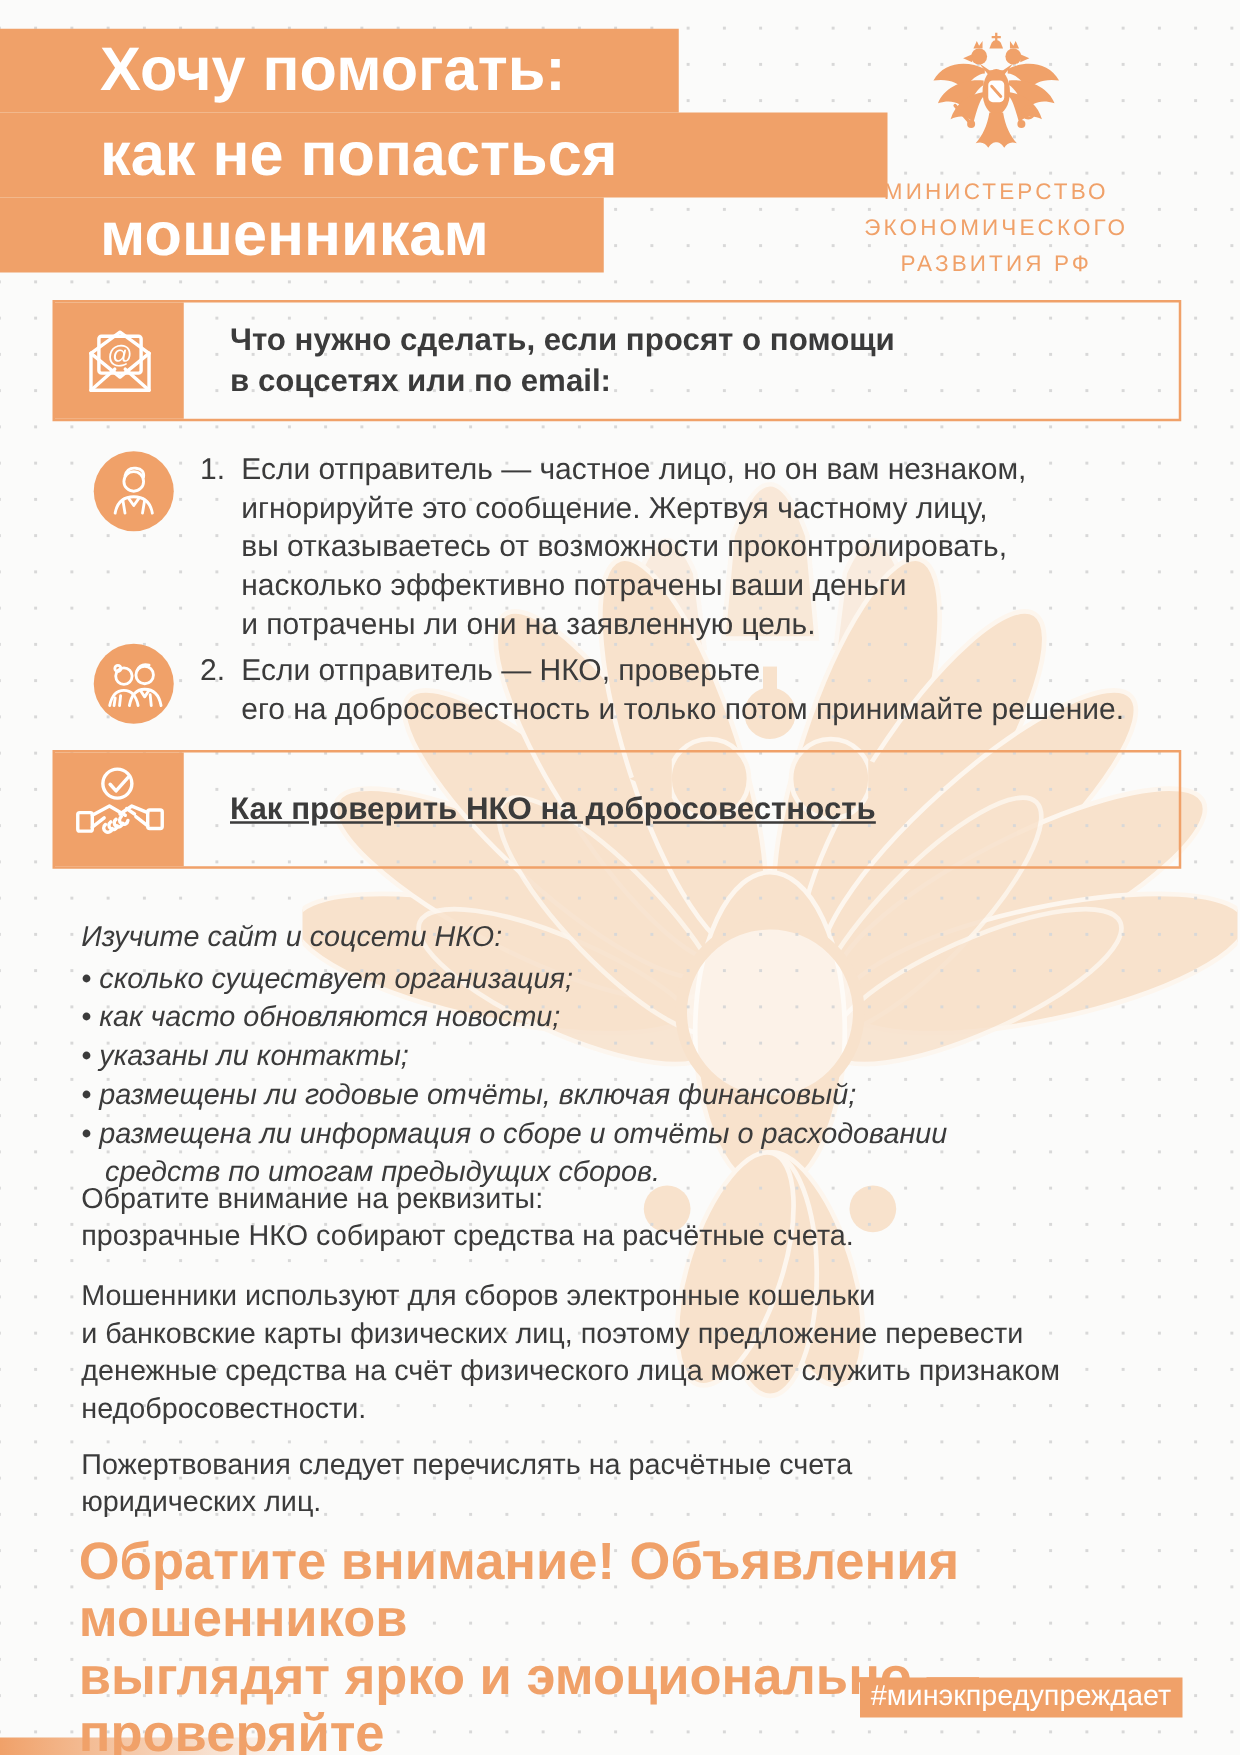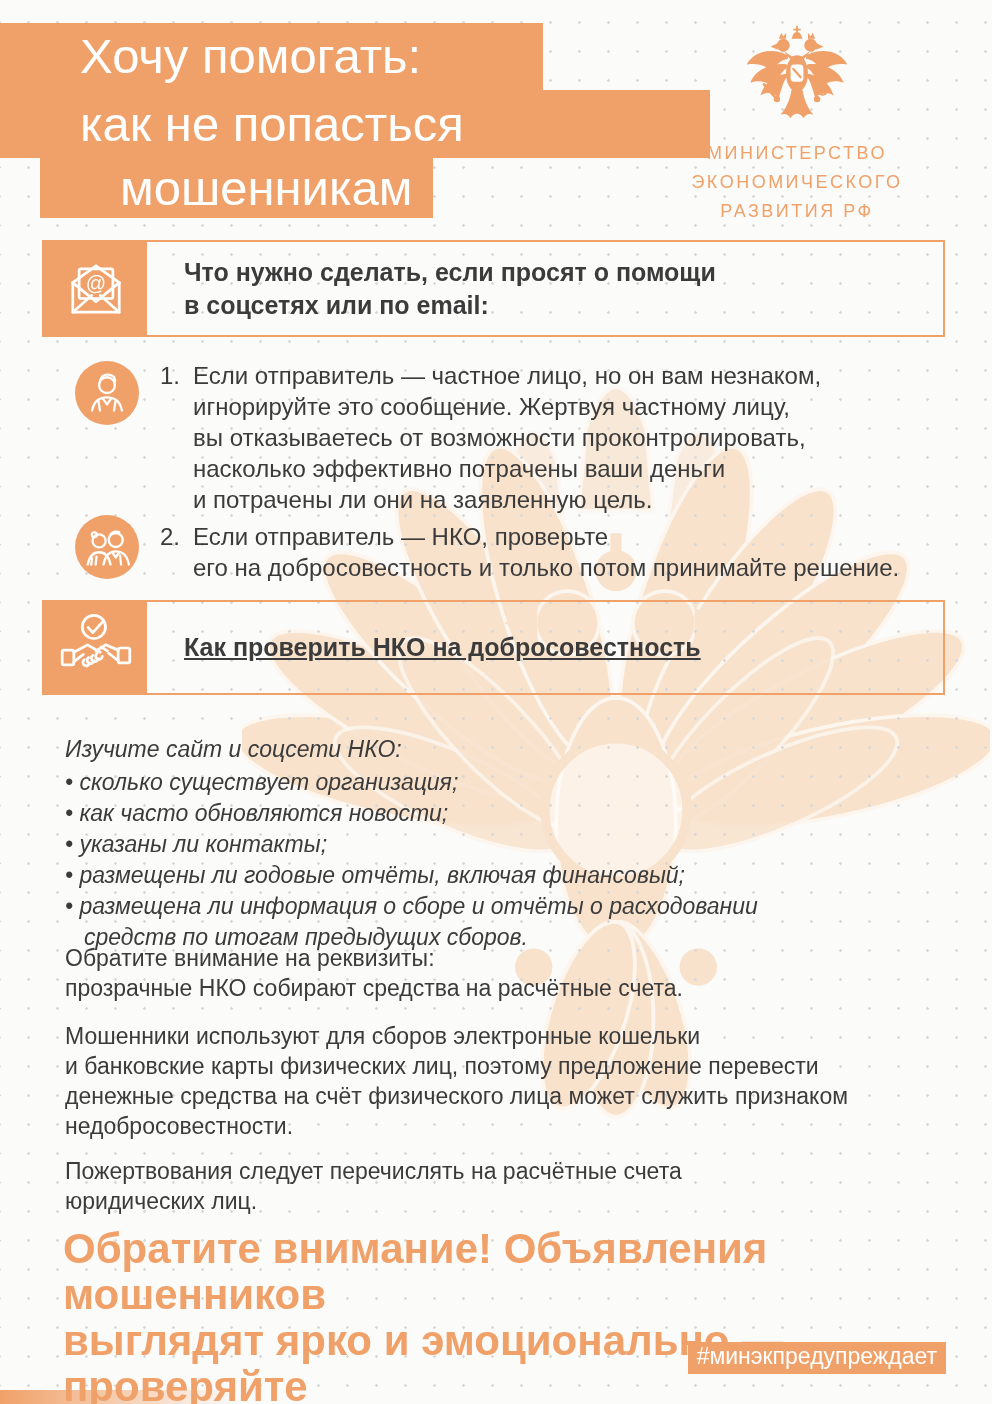--- a/index.html
+++ b/index.html
@@ -17,25 +17,25 @@
 
   
   .watermark{position:absolute;left:242px;top:338px;width:748px;height:944px;color:var(--watermark);z-index:0;}
   .dots{position:absolute;inset:0;z-index:1;pointer-events:none;
         background-image:radial-gradient(circle,var(--dot) 1.2px,transparent 1.5px);
         background-size:29px 29px;background-position:14px 8px;}
   .content{position:absolute;inset:0;z-index:2;}
 
   
   .title{position:absolute;left:0;top:23px;}
-  .t-line{background:var(--accent);color:#fff;font-weight:400;font-size:49px;line-height:1;
+  .t-line{background:var(--accent);color:#fff;font-weight:700;font-size:49px;line-height:1;
           padding-left:80px;display:flex;align-items:center;}
   .t1{width:543px;height:67px;}
   .t2{width:710px;height:68px;}
-  .t3{width:393px;height:60px;margin-left:40px;}
+  .t3{width:483px;height:60px;}
 
   
   .logo{position:absolute;left:668px;top:26px;width:258px;text-align:center;}
   .logo svg{width:110px;height:106px;display:block;margin:0 auto;color:var(--accent);}
   .logo-text{margin-top:7px;font-size:18px;line-height:29px;letter-spacing:2.5px;
              color:var(--accent);white-space:pre-line;}
 
   
   .box{position:absolute;left:42px;width:903px;height:97px;border:2px solid var(--accent);
        display:flex;align-items:stretch;}

